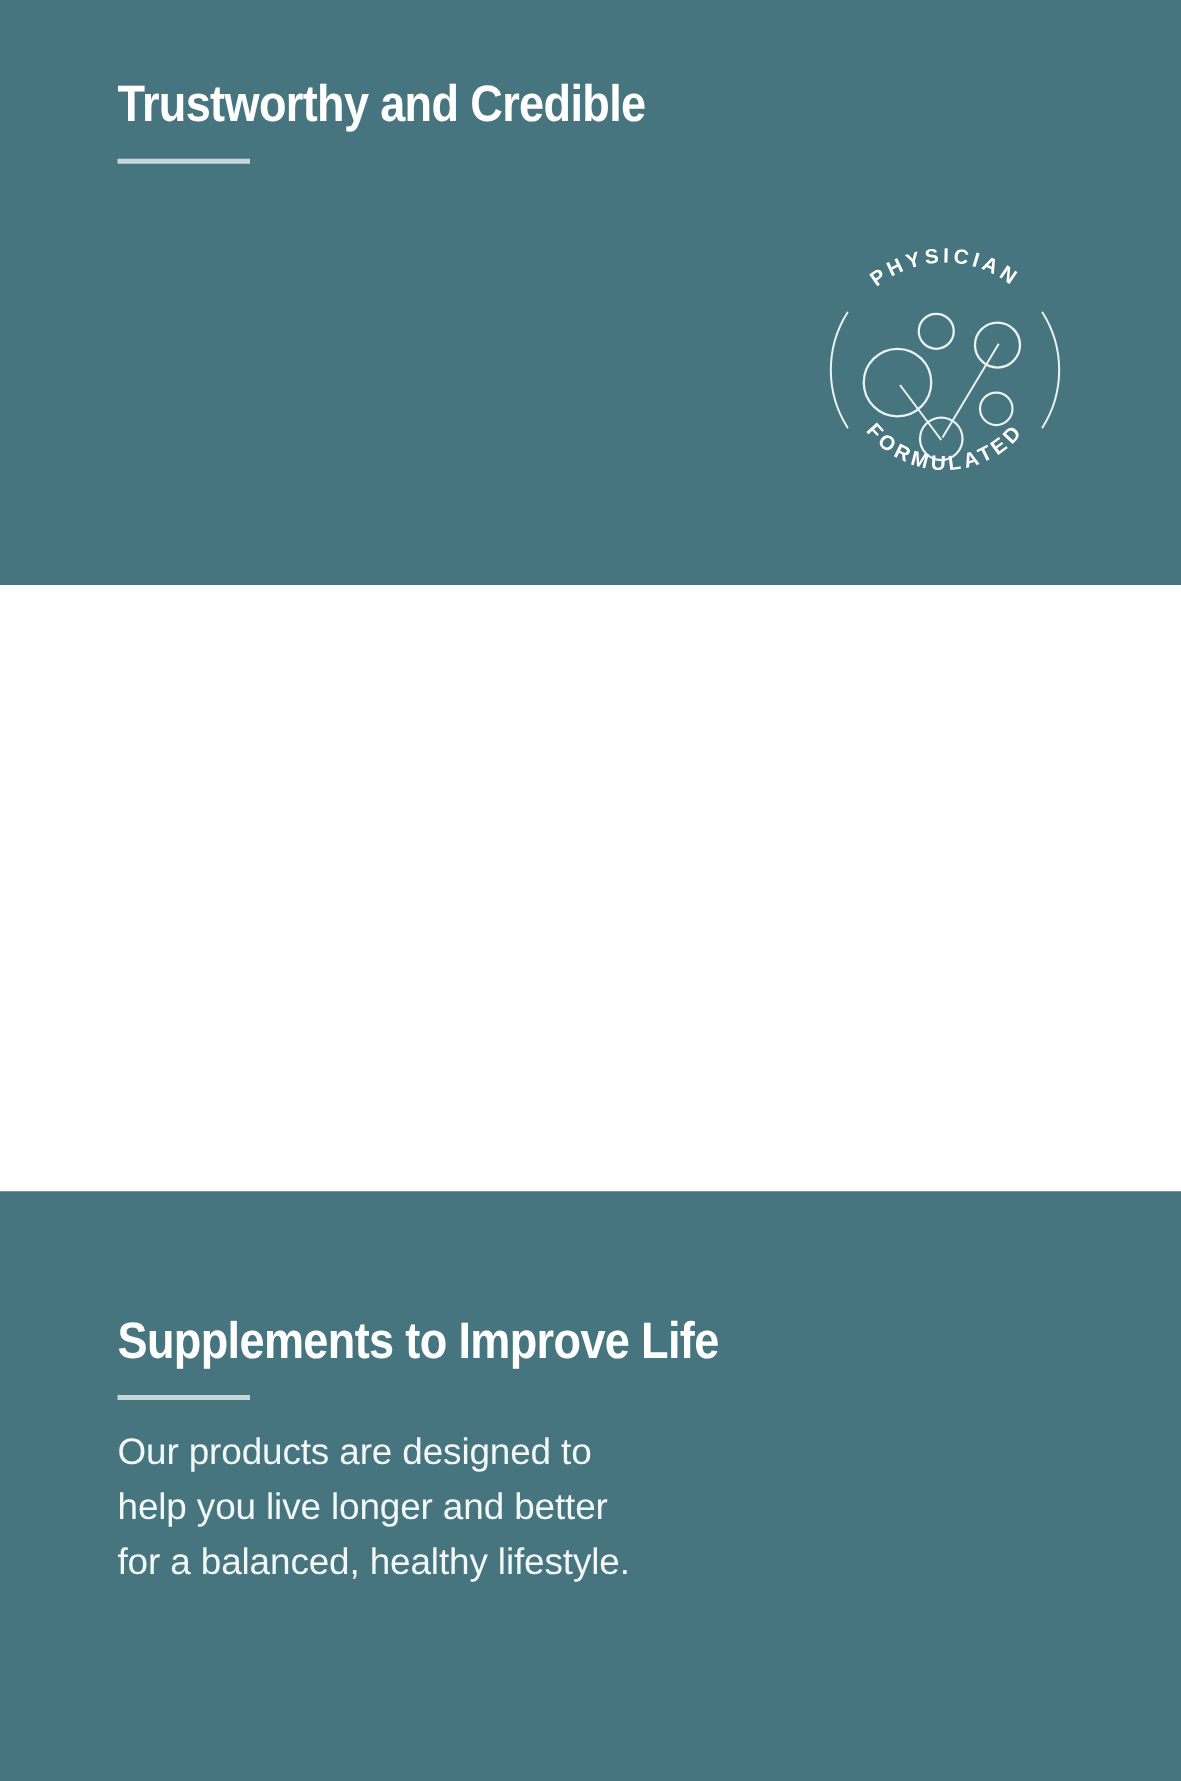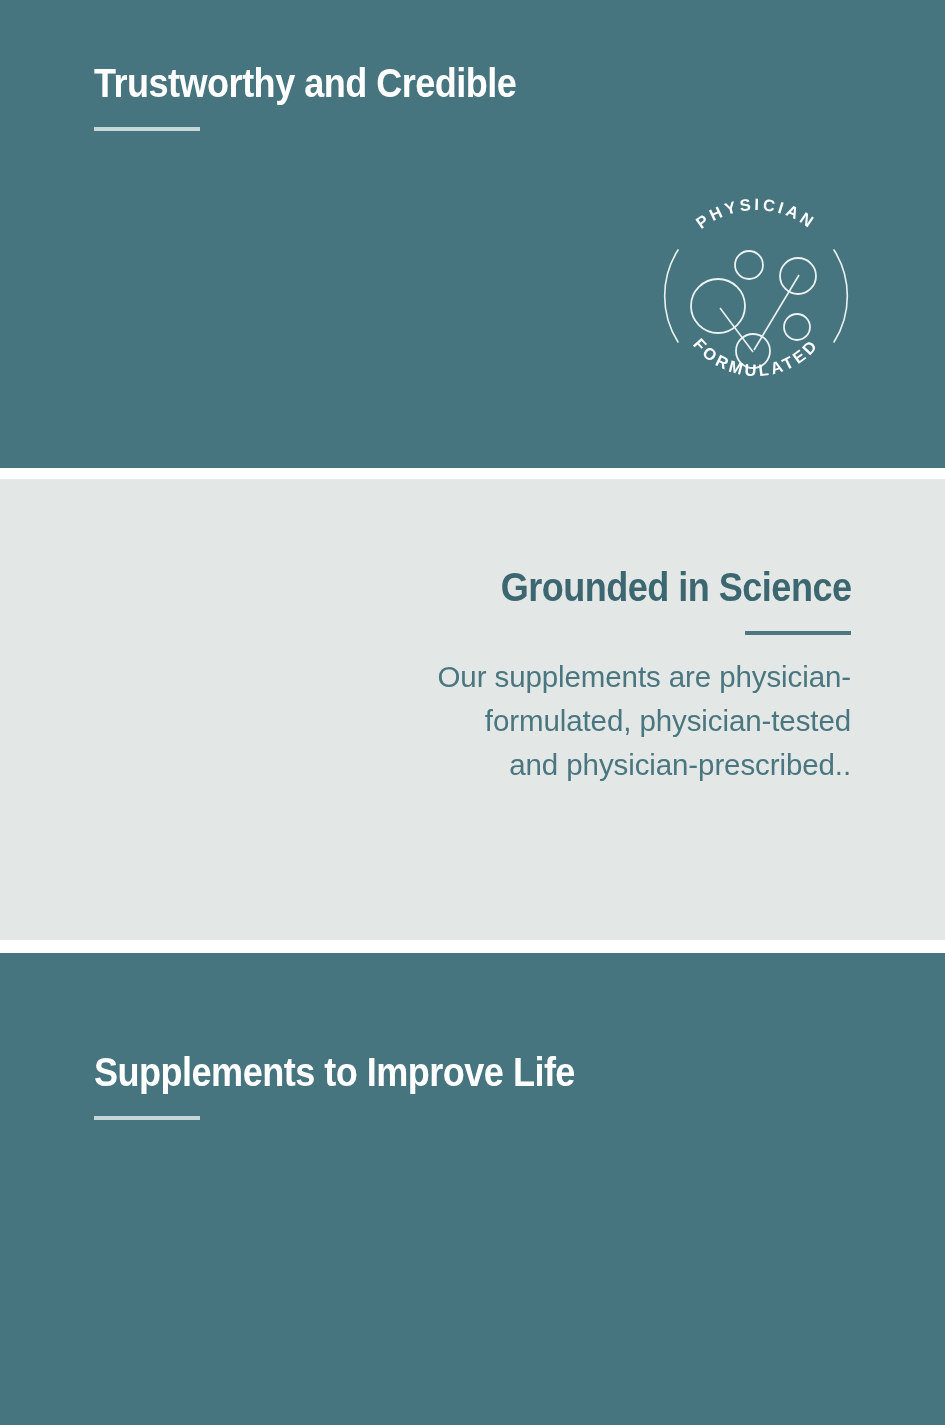--- a/index.html
+++ b/index.html
@@ -121,34 +121,26 @@
         <text font-family="Liberation Sans, sans-serif" font-size="16.5" font-weight="bold" letter-spacing="3.2" fill="#FFFFFF">
           <textPath href="#arcTop" startOffset="50%" text-anchor="middle">PHYSICIAN</textPath>
         </text>
         <text font-family="Liberation Sans, sans-serif" font-size="16.5" font-weight="bold" letter-spacing="3.2" fill="#FFFFFF">
           <textPath href="#arcBottom" startOffset="50%" text-anchor="middle">FORMULATED</textPath>
         </text>
       </svg>
     </div>
   </section>
 
-  <section class="panel panel--gray" id="panel-2">
-
-    <div class="textblock textblock--right" style="top:87px;">
-      <h2 class="heading heading--dark">Grounded in Science</h2>
-      <div class="rule rule--dark"></div>
-      <p class="body body--dark">Our supplements are physician-
-formulated, physician-tested
-and physician-prescribed..</p>
-    </div>
-
-  </section>
 
   <section class="panel panel--teal" id="panel-3">
 
     <div class="textblock textblock--left" style="top:98px;">
       <h2 class="heading heading--light">Supplements to Improve Life</h2>
       <div class="rule rule--light"></div>
+      <p class="body body--light">Our products are designed to
+help you live longer and better
+for a balanced, healthy lifestyle.</p>
     </div>
 
   </section>
 
 </div>
 
 </body></html>

